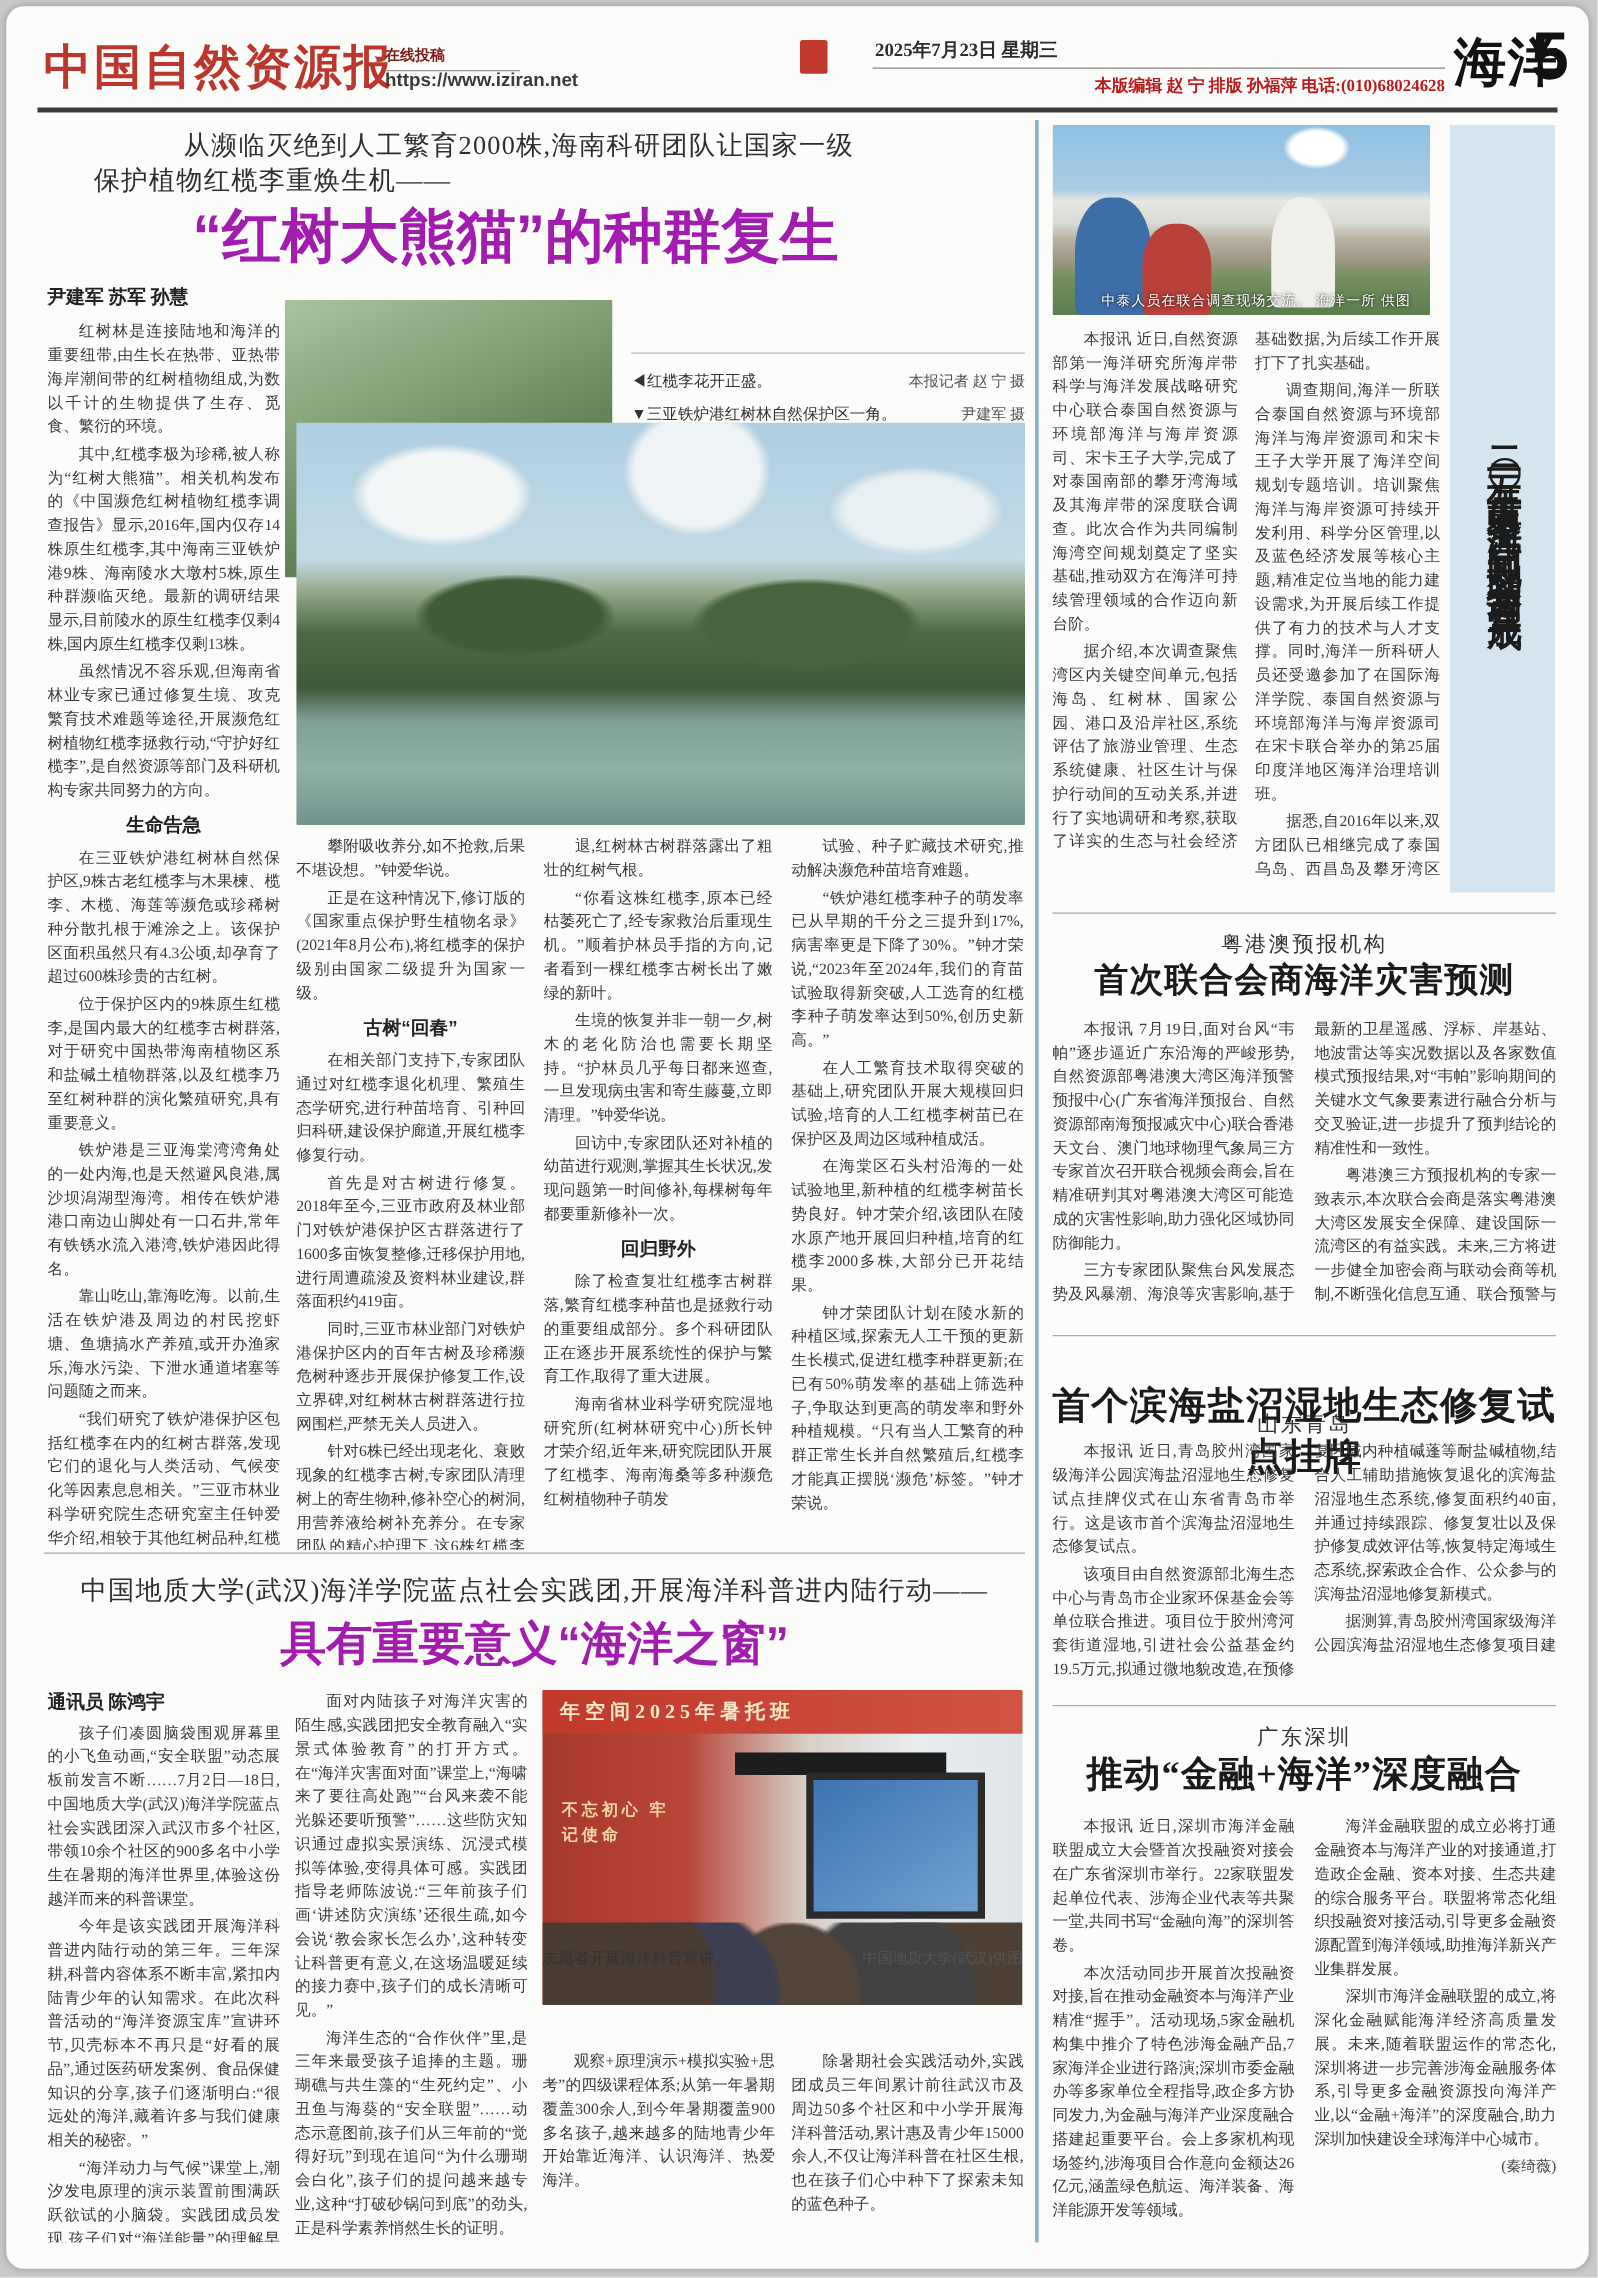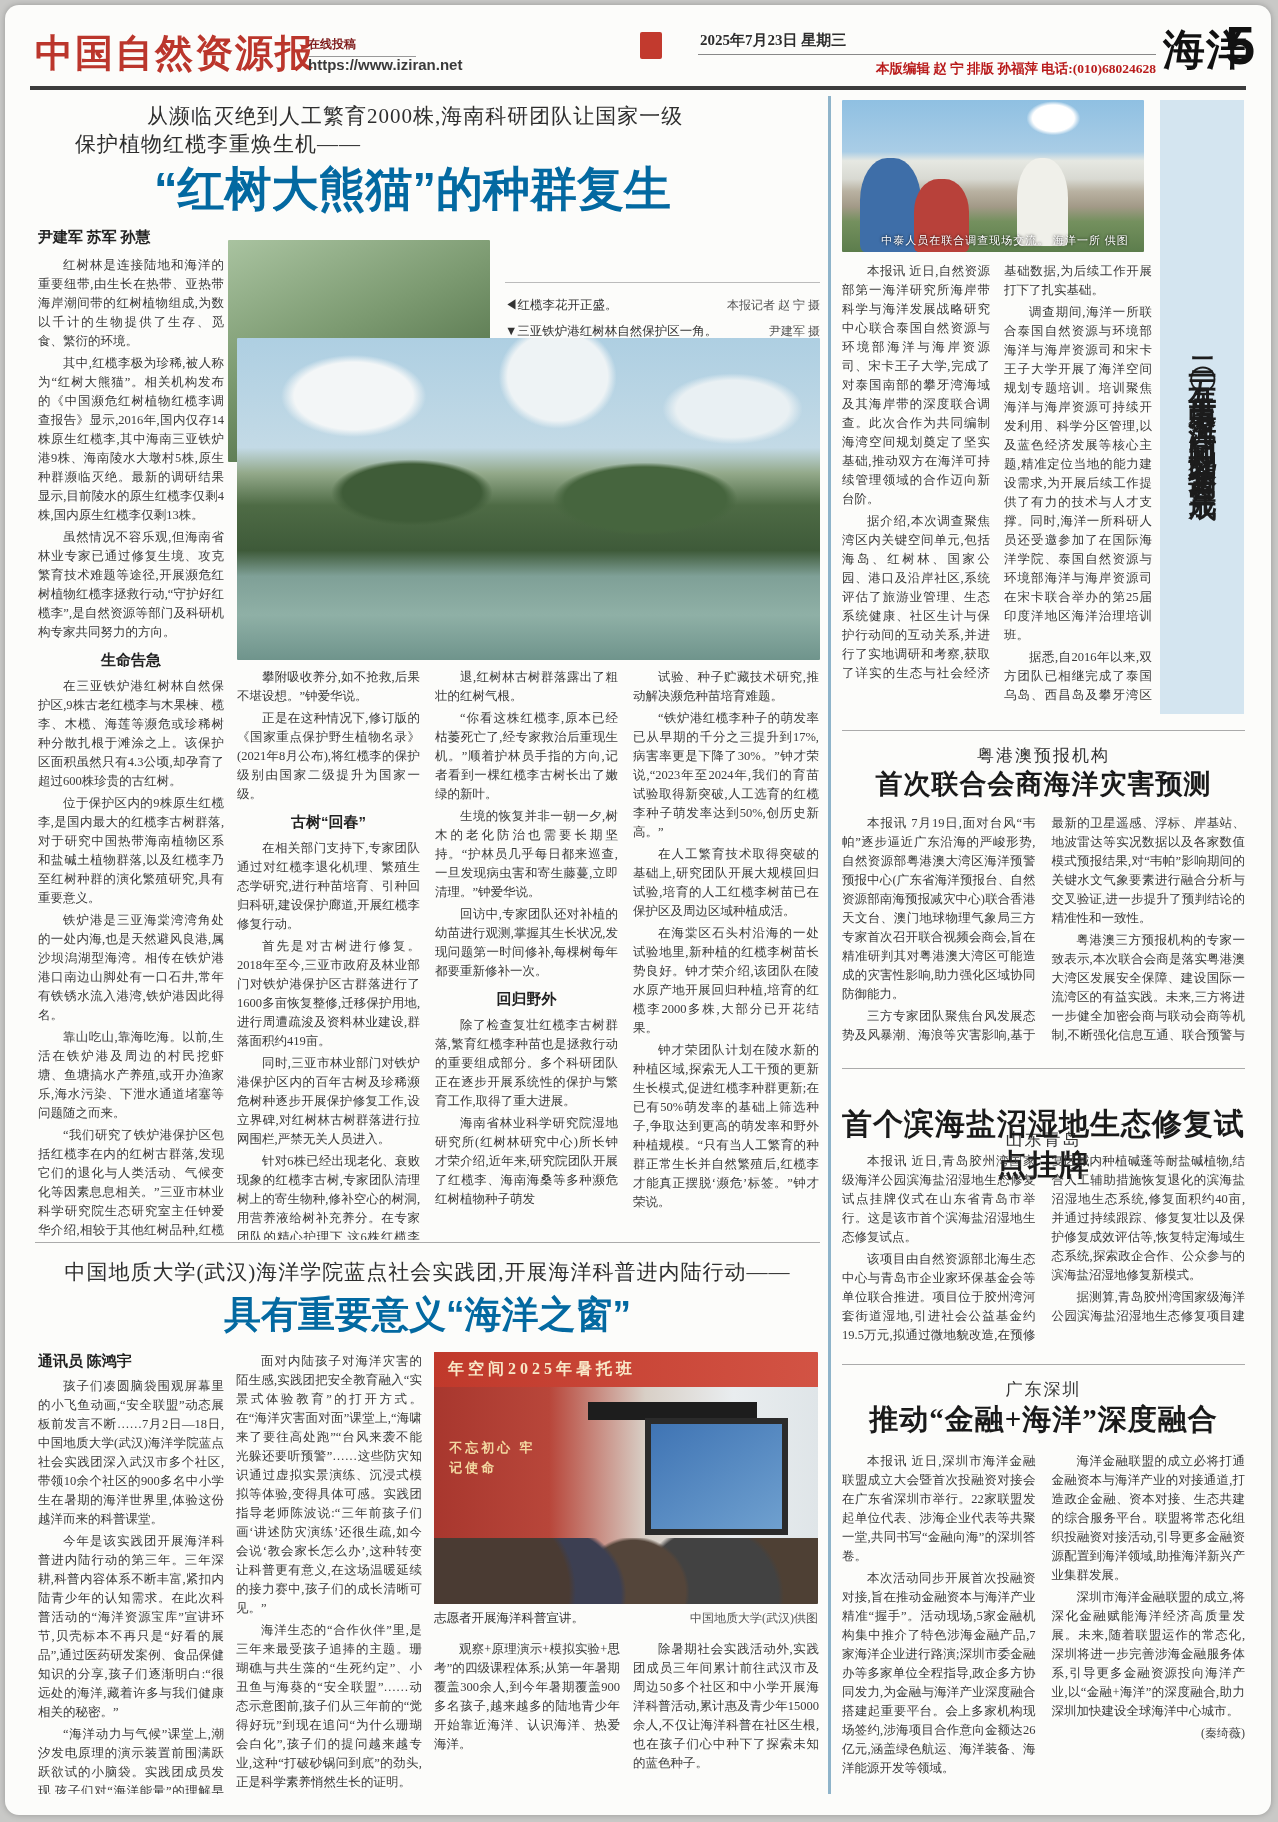--- a/index.html
+++ b/index.html
@@ -27,21 +27,21 @@
   
   .vdiv{left:828px;top:96px;width:3px;height:1698px;background:#8fb4ca;}
   .hdiv{height:1px;background:#aaa;}
   
   .p{text-indent:2em;text-align:justify;margin:0 0 3px;font-size:12.5px;
      line-height:19px;color:#3a3a3a;}
   .col{overflow:hidden;}
   .subhead{text-align:center;font-weight:bold;font-size:15px;margin:9px 0 7px;
            color:#222;font-family:"Liberation Sans",sans-serif;text-indent:0;}
   .kicker{font-size:21px;color:#2e2e2e;letter-spacing:1px;}
-  .bigheadline{font-family:"Liberation Sans",sans-serif;font-weight:900;color:#0369a1;}
+  .bigheadline{font-family:"Liberation Sans",sans-serif;font-weight:900;color:#a21caf;}
   .byline{font-size:15px;font-weight:bold;color:#222;}
   .tail{text-align:right;font-size:12px;color:#444;margin-top:2px;}
   .seckicker{text-align:center;font-size:17px;color:#333;letter-spacing:2px;}
   .secheadline{text-align:center;font-weight:900;color:#1a1a1a;letter-spacing:1px;}
   .capline{display:flex;justify-content:space-between;font-size:12.5px;color:#333;
            margin-bottom:9px;}
   .credit{font-size:12px;color:#555;white-space:nowrap;margin-left:10px;}
   
   .photo{overflow:hidden;border-radius:1px;}
   .photo-flower{background:
@@ -186,21 +186,21 @@
   <p class="p">海洋生态的“合作伙伴”里,是三年来最受孩子追捧的主题。珊瑚礁与共生藻的“生死约定”、小丑鱼与海葵的“安全联盟”……动态示意图前,孩子们从三年前的“觉得好玩”到现在追问“为什么珊瑚会白化”,孩子们的提问越来越专业,这种“打破砂锅问到底”的劲头,正是科学素养悄然生长的证明。</p>
 </div>
 
 <div class="abs photo photo-class" style="left:434px;top:1352px;width:384px;height:252px;">
   <div class="class-banner">年空间2025年暑托班</div>
   <div class="class-led"></div>
   <div class="class-wall">不忘初心 牢记使命</div>
   <div class="class-screen"></div>
   <div class="kids"></div>
 </div>
-<div class="abs" style="left:434px;top:1610px;width:384px;display:flex;justify-content:space-between;font-size:12.5px;color:#333;">
+<div class="abs" style="left:434px;top:1558px;width:384px;display:flex;justify-content:space-between;font-size:12.5px;color:#333;">
   <span>志愿者开展海洋科普宣讲。</span>
   <span class="credit">中国地质大学(武汉)供图</span>
 </div>
 
 <div class="abs col" style="left:434px;top:1640px;width:186px;height:154px;">
   <p class="p">观察+原理演示+模拟实验+思考”的四级课程体系;从第一年暑期覆盖300余人,到今年暑期覆盖900多名孩子,越来越多的陆地青少年开始靠近海洋、认识海洋、热爱海洋。</p>
 </div>
 <div class="abs col" style="left:633px;top:1640px;width:186px;height:154px;">
   <p class="p">除暑期社会实践活动外,实践团成员三年间累计前往武汉市及周边50多个社区和中小学开展海洋科普活动,累计惠及青少年15000余人,不仅让海洋科普在社区生根,也在孩子们心中种下了探索未知的蓝色种子。</p>
 </div>

